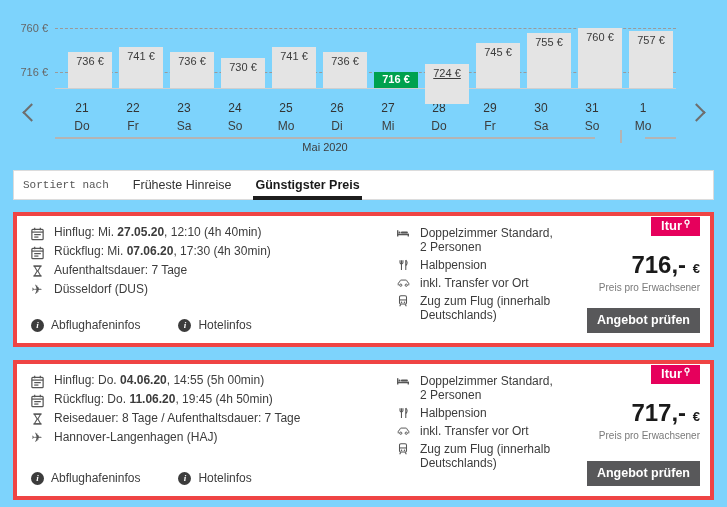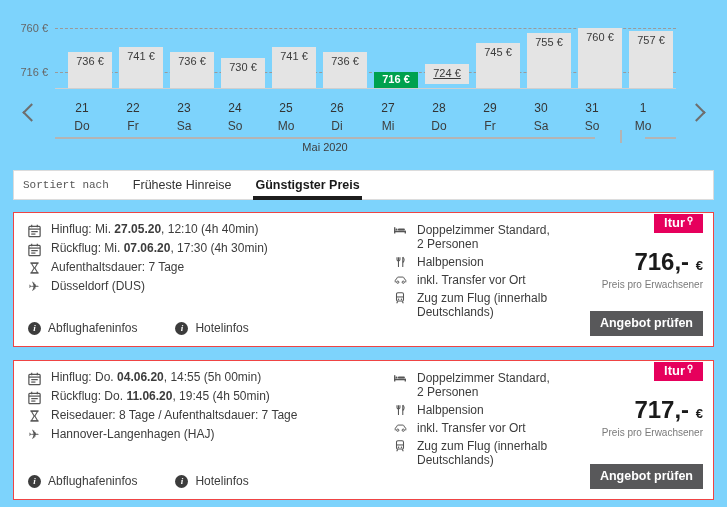--- a/index.html
+++ b/index.html
@@ -28,21 +28,21 @@
   .month-label { position:absolute; left:55px; width:540px; top:141px; text-align:center; font-size:11px; color:#3d3d3d; }
 
   
   .tabs { position:absolute; left:13px; top:170px; width:701px; height:30px; border:1px solid #dcdcdc; background:#fff; display:flex; align-items:center; }
   .sort-label { margin-left:9px; font-size:11px; color:#555;font-family:Liberation Mono, monospace; }
   .tab { margin-left:24px; font-size:12.5px; color:#333; height:28px; line-height:28px; position:relative; cursor:pointer; white-space:nowrap; }
   .tab.active { font-weight:bold; color:#1a1a1a; }
   .tab.active::after { content:""; position:absolute; left:-2px; right:-2px; bottom:-1px; height:4px; background:#1d1d1d; }
 
   
-  .card { position:absolute; left:13px; width:701px; border:1px solid #ef4444; background:#fff; }
+  .card { position:absolute; left:13px; width:701px; border:4px solid #ef4444; background:#fff; }
   .card.c1 { top:212px; height:135px; }
   .card.c2 { top:360px; height:140px; }
   .col-left { position:absolute; left:12px; top:10px; width:345px; }
   .col-mid { position:absolute; left:378px; top:10px; width:215px; }
   .irow { display:flex; align-items:flex-start; font-size:12px; color:#3c3c3c; line-height:13px; margin-bottom:5px; }
   .irow .ico { width:16px; height:14px; flex:none; margin-right:9px; text-align:center; color:#555; font-size:13px; line-height:13px; }
   .irow .ico svg { display:block; margin:0 auto; }
   .irow b { font-weight:bold; }
   .col-mid .irow { line-height:14px; margin-bottom:4px; }
   .col-right { position:absolute; right:10px; top:0; width:120px; text-align:right; }
@@ -96,21 +96,21 @@
         <div class="bar" style="left: 315px; top: 52px; width: 44px; height: 36px;">
           <div class="lbl">736 €</div>
         </div>
         <div class="day" style="left: 315px;">26</div>
         <div class="day wday" style="left: 315px;">Di</div>
         <div class="bar selected" style="left: 366px; top: 72px; width: 44px; height: 16px;">
           <div class="lbl">716 €</div>
         </div>
         <div class="day" style="left: 366px;">27</div>
         <div class="day wday" style="left: 366px;">Mi</div>
-        <div class="bar" style="left: 417px; top: 64px; width: 44px; height: 20px; text-decoration: underline;">
+        <div class="bar" style="left: 417px; top: 64px; width: 44px; height: 40px; text-decoration: underline;">
           <div class="lbl">724 €</div>
         </div>
         <div class="day" style="left: 417px;">28</div>
         <div class="day wday" style="left: 417px;">Do</div>
         <div class="bar" style="left: 468px; top: 43px; width: 44px; height: 45px;">
           <div class="lbl">745 €</div>
         </div>
         <div class="day" style="left: 468px;">29</div>
         <div class="day wday" style="left: 468px;">Fr</div>
         <div class="bar" style="left: 519px; top: 33px; width: 44px; height: 55px;">

